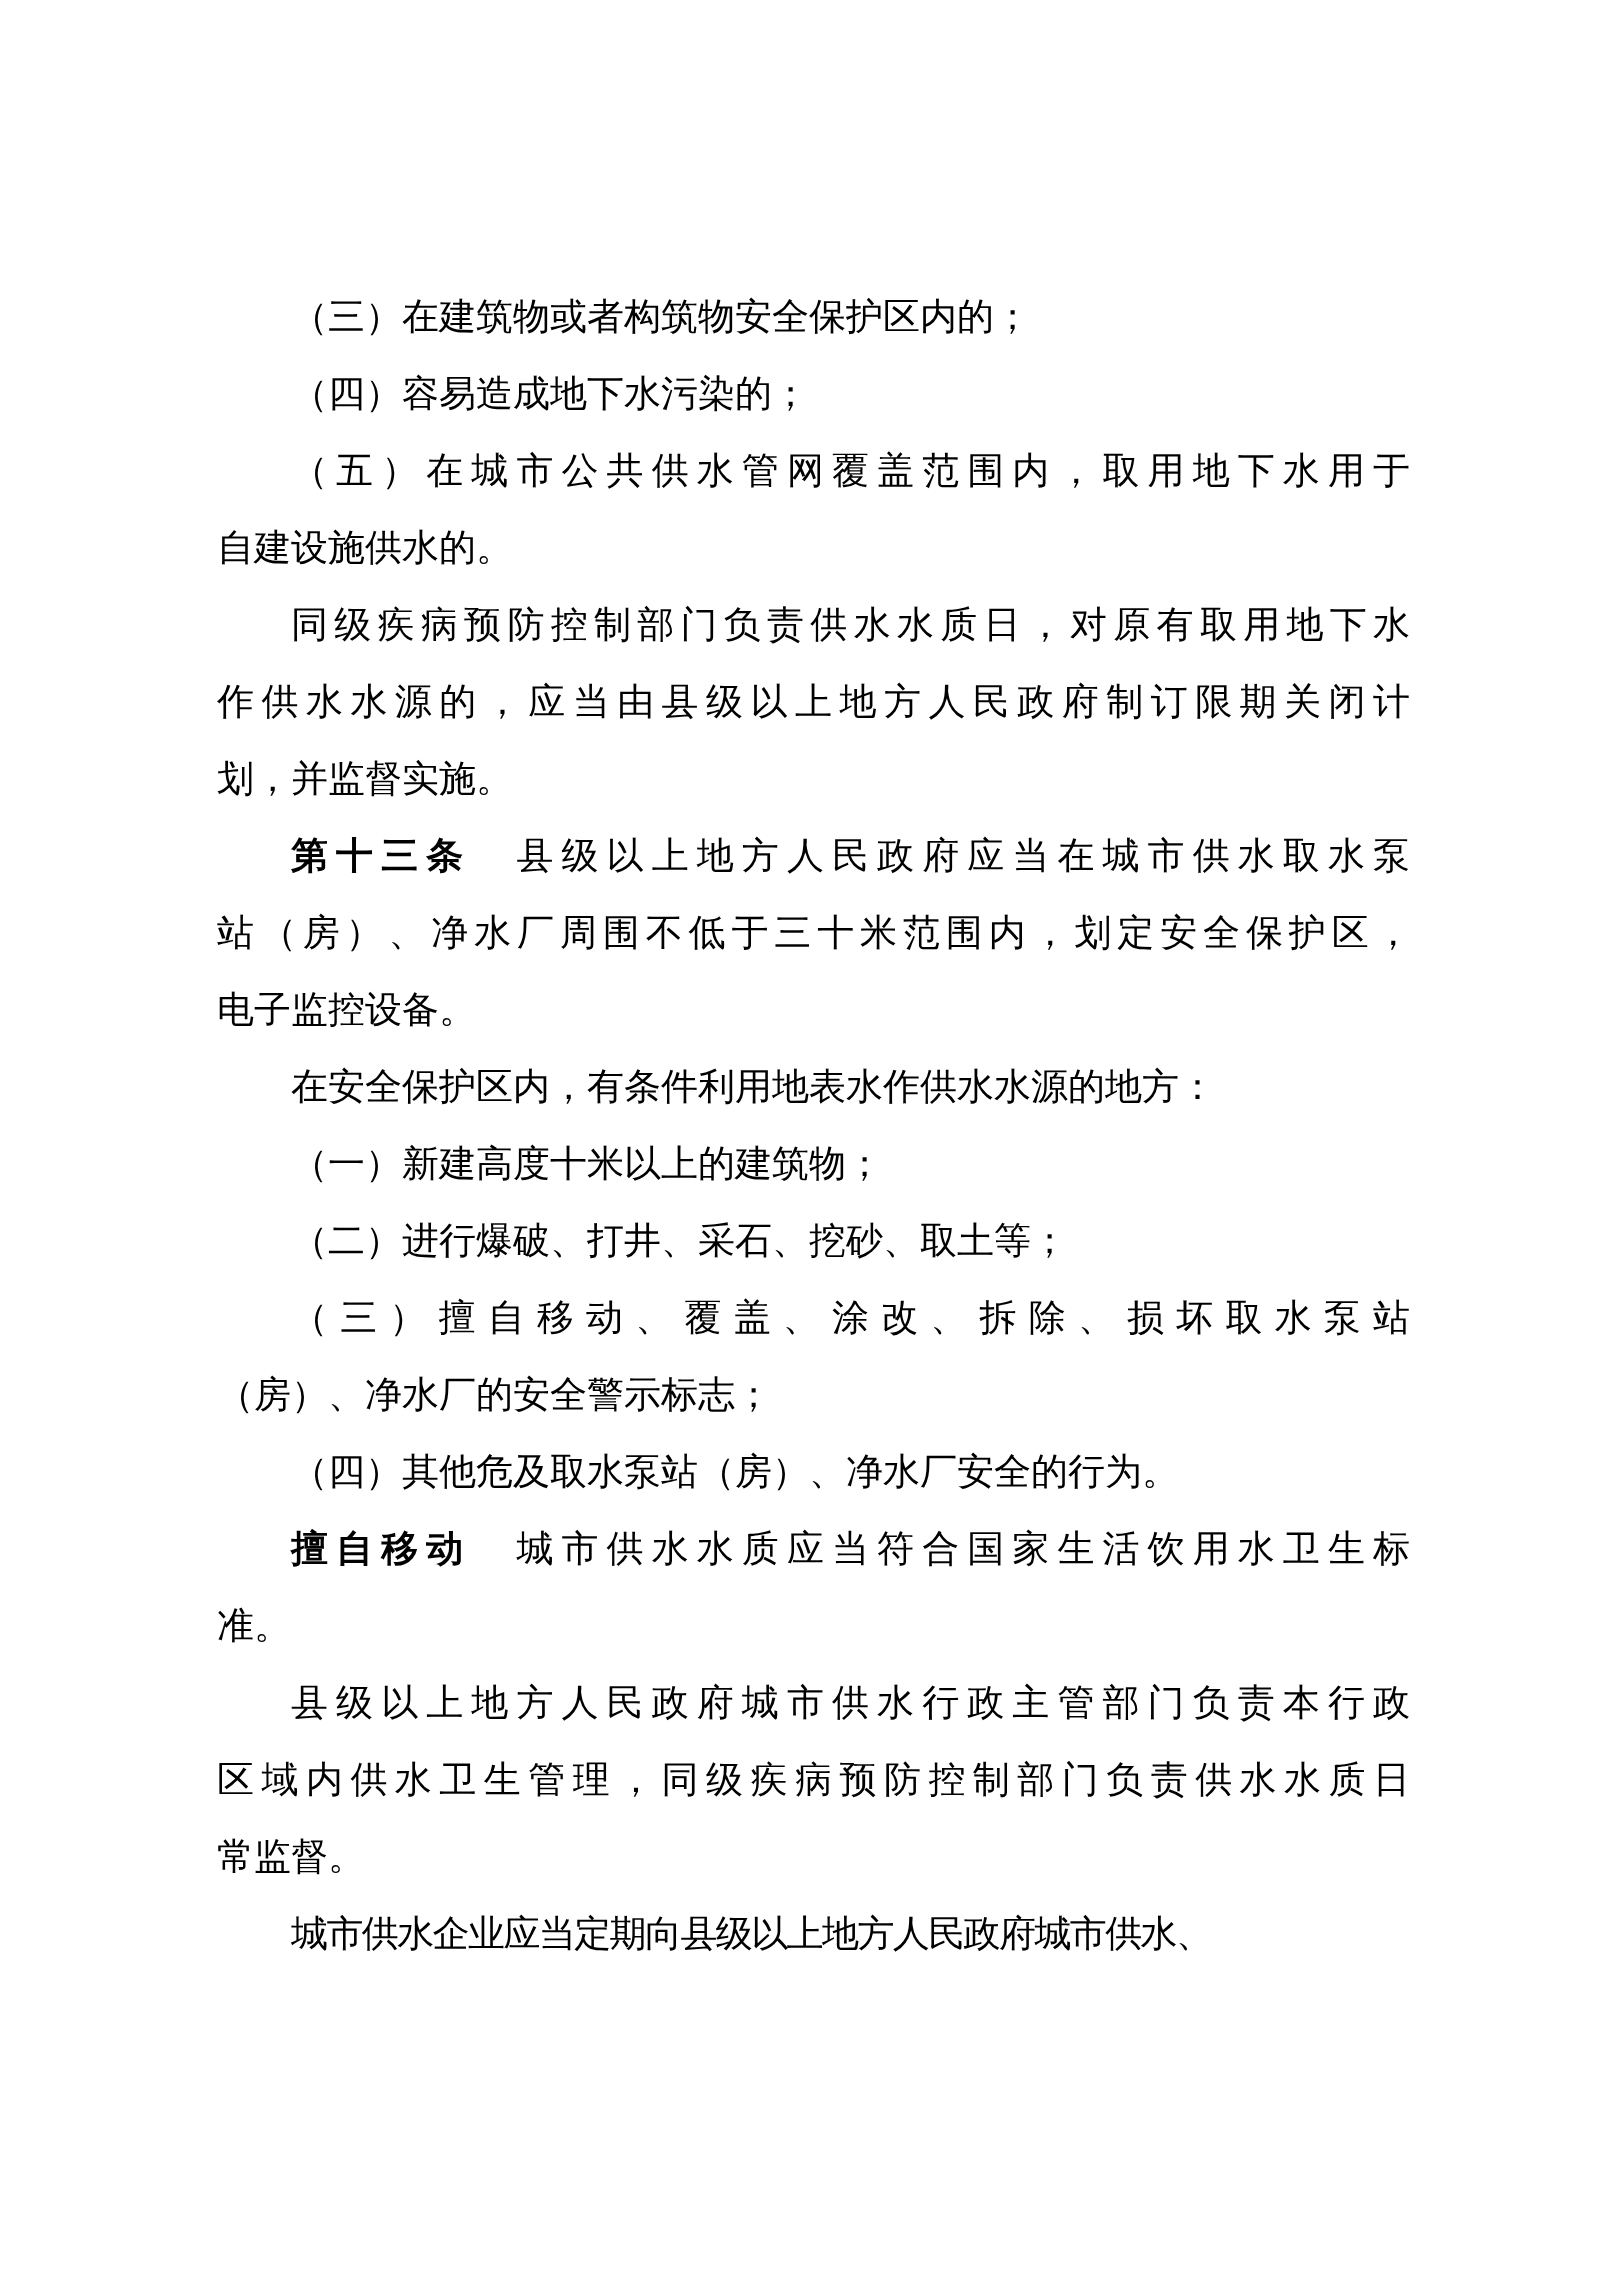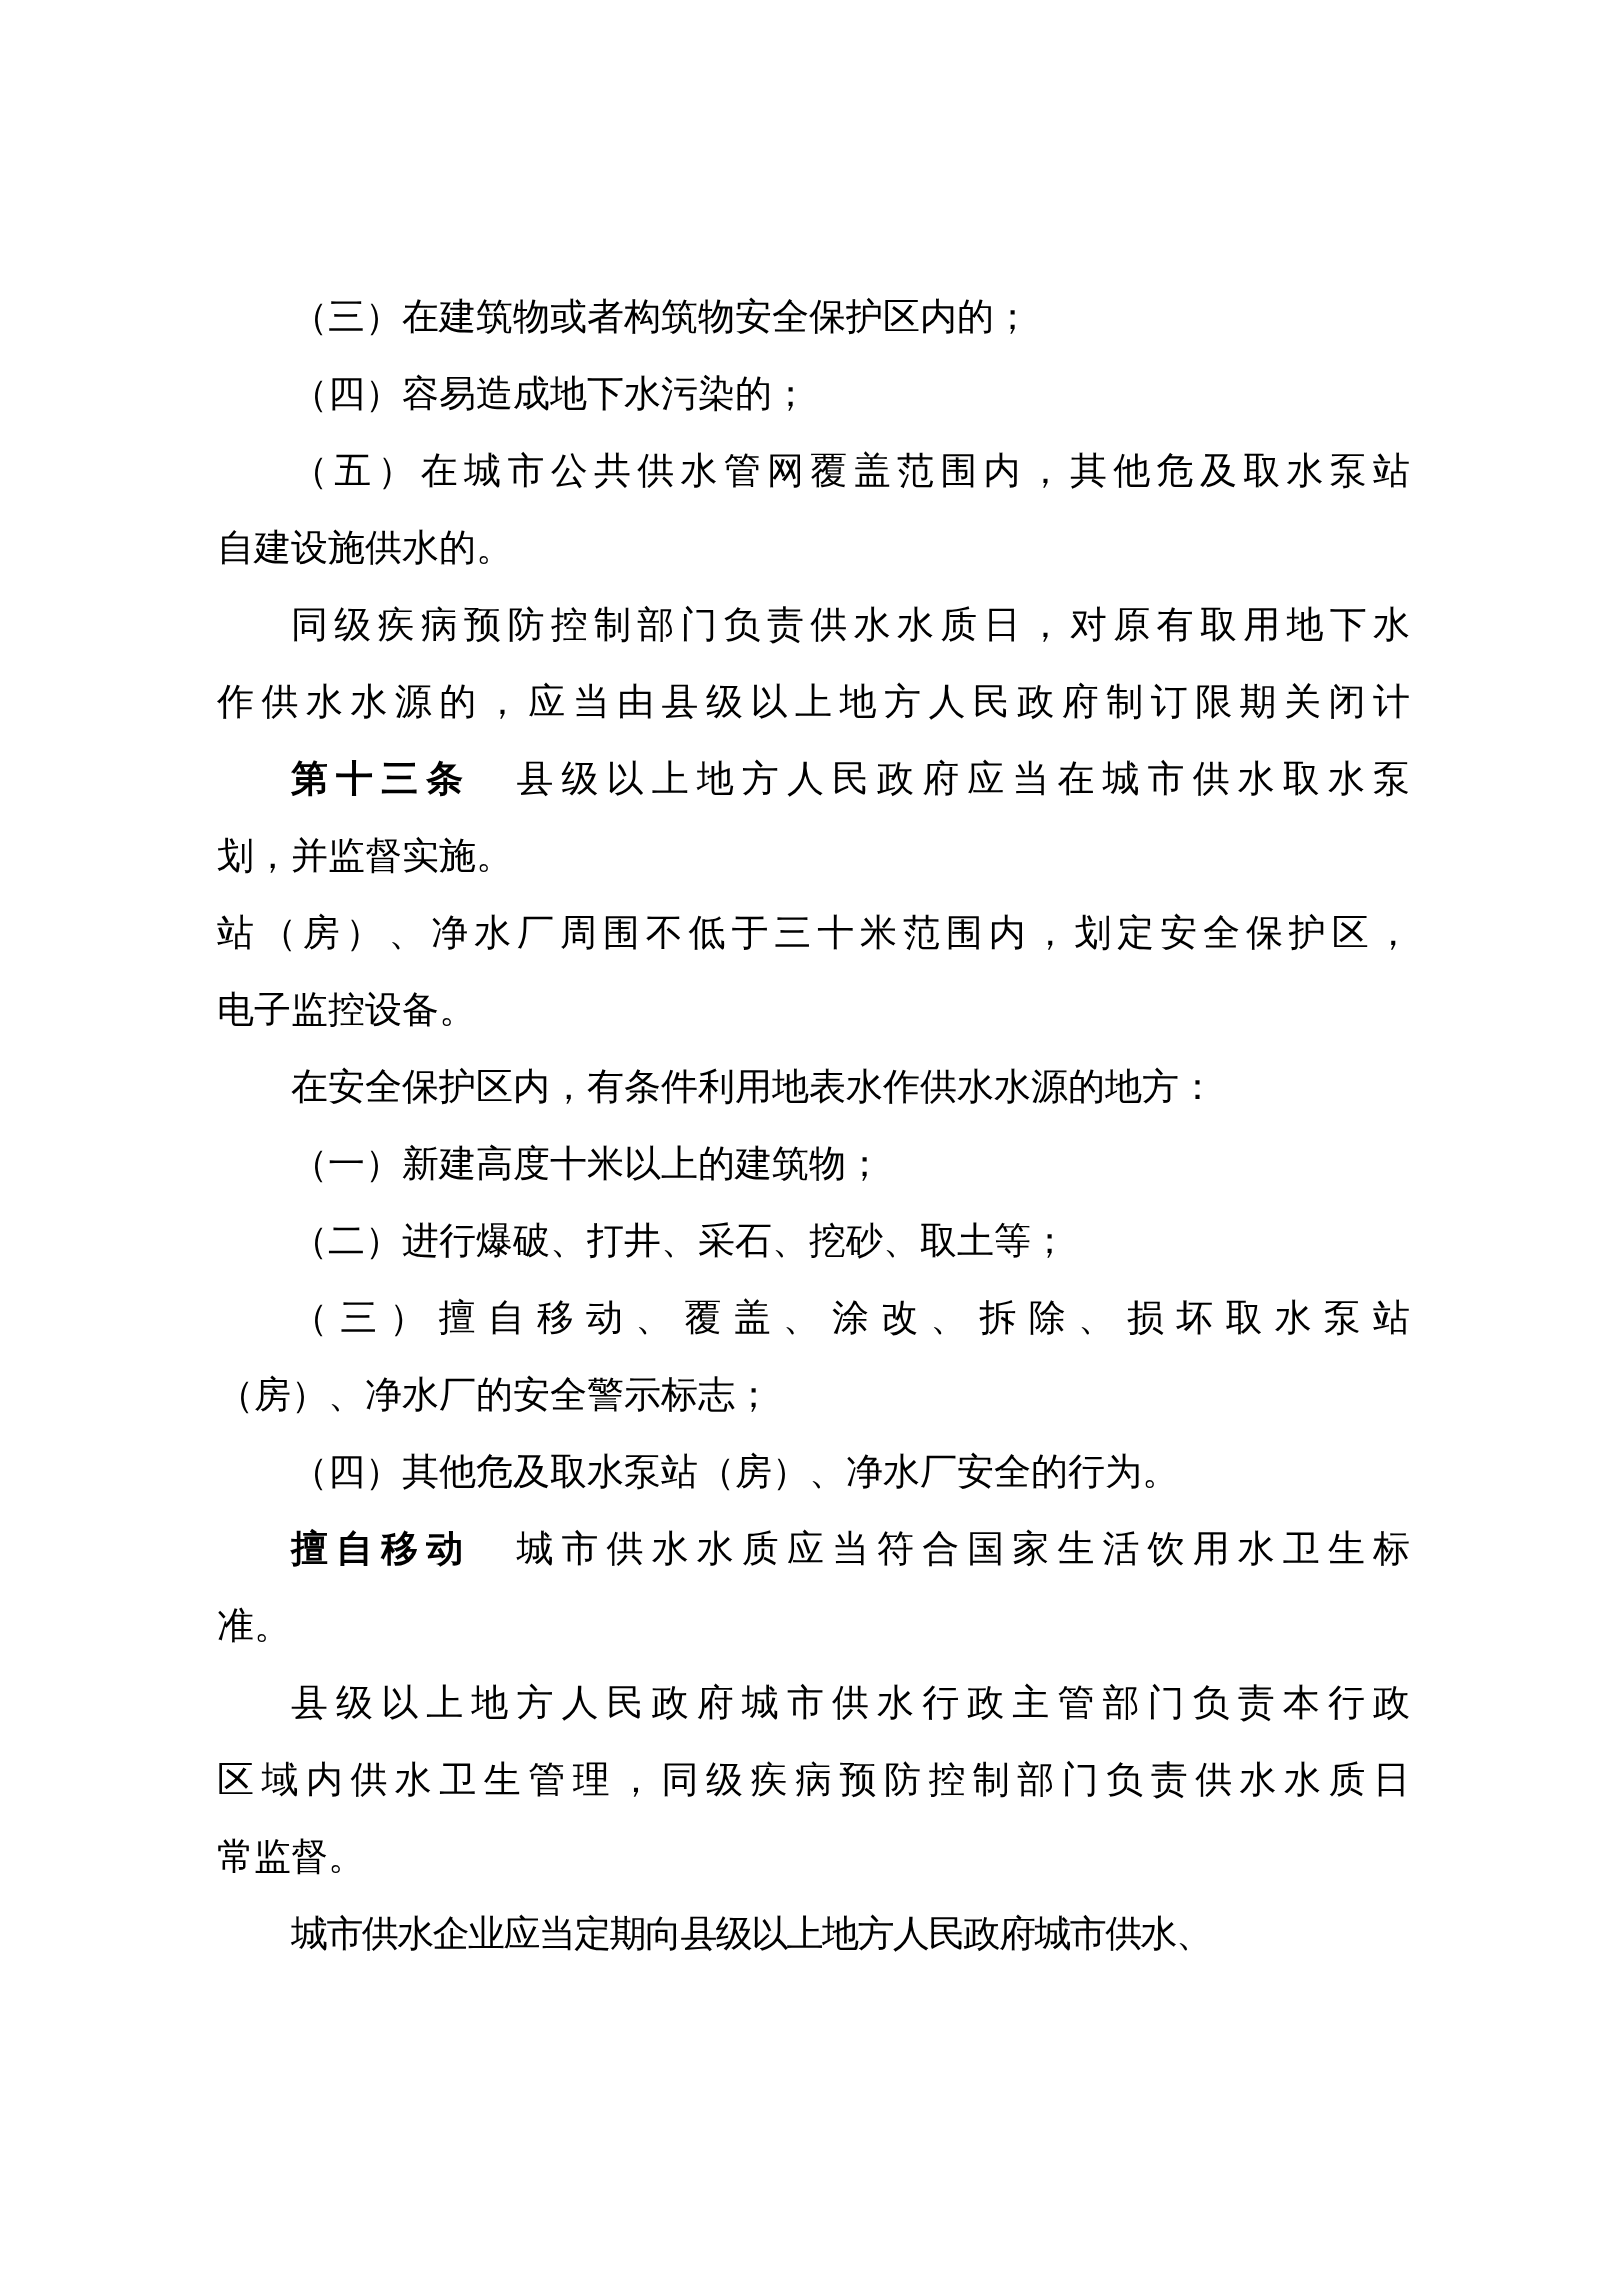--- a/index.html
+++ b/index.html
@@ -48,26 +48,26 @@
     font-family: "Liberation Sans", sans-serif;
   }
 </style>
 </head>
 <body>
 
 <div class="page">
   <div class="doc" id="doc" style="color: rgb(0, 0, 0);">
       <div class="line indent"><span>（三）在建筑物或者构筑物安全保护区内的；</span></div>
       <div class="line indent"><span>（四）容易造成地下水污染的；</span></div>
-      <div class="line indent stretch"><span>（五）在城市公共供水管网覆盖范围内，其他危及取水泵站</span></div>
+      <div class="line indent stretch"><span>（五）在城市公共供水管网覆盖范围内，取用地下水用于</span></div>
       <div class="line"><span>自建设施供水的。</span></div>
       <div class="line indent stretch"><span>同级疾病预防控制部门负责供水水质日，对原有取用地下水</span></div>
       <div class="line stretch"><span>作供水水源的，应当由县级以上地方人民政府制订限期关闭计</span></div>
+      <div class="line"><span>划，并监督实施。</span></div>
       <div class="line indent stretch"><span class="article-no">第十三条</span><span>　县级以上地方人民政府应当在城市供水取水泵</span></div>
-      <div class="line"><span>划，并监督实施。</span></div>
       <div class="line stretch tight"><span>站（房）、净水厂周围不低于三十米范围内，划定安全保护区，</span></div>
       <div class="line"><span>电子监控设备。</span></div>
       <div class="line indent"><span>在安全保护区内，有条件利用地表水作供水水源的地方：</span></div>
       <div class="line indent"><span>（一）新建高度十米以上的建筑物；</span></div>
       <div class="line indent"><span>（二）进行爆破、打井、采石、挖砂、取土等；</span></div>
       <div class="line indent stretch"><span>（三）擅自移动、覆盖、涂改、拆除、损坏取水泵站</span></div>
       <div class="line"><span>（房）、净水厂的安全警示标志；</span></div>
       <div class="line indent"><span>（四）其他危及取水泵站（房）、净水厂安全的行为。</span></div>
       <div class="line indent stretch"><span class="article-no">擅自移动</span><span>　城市供水水质应当符合国家生活饮用水卫生标</span></div>
       <div class="line"><span>准。</span></div>

